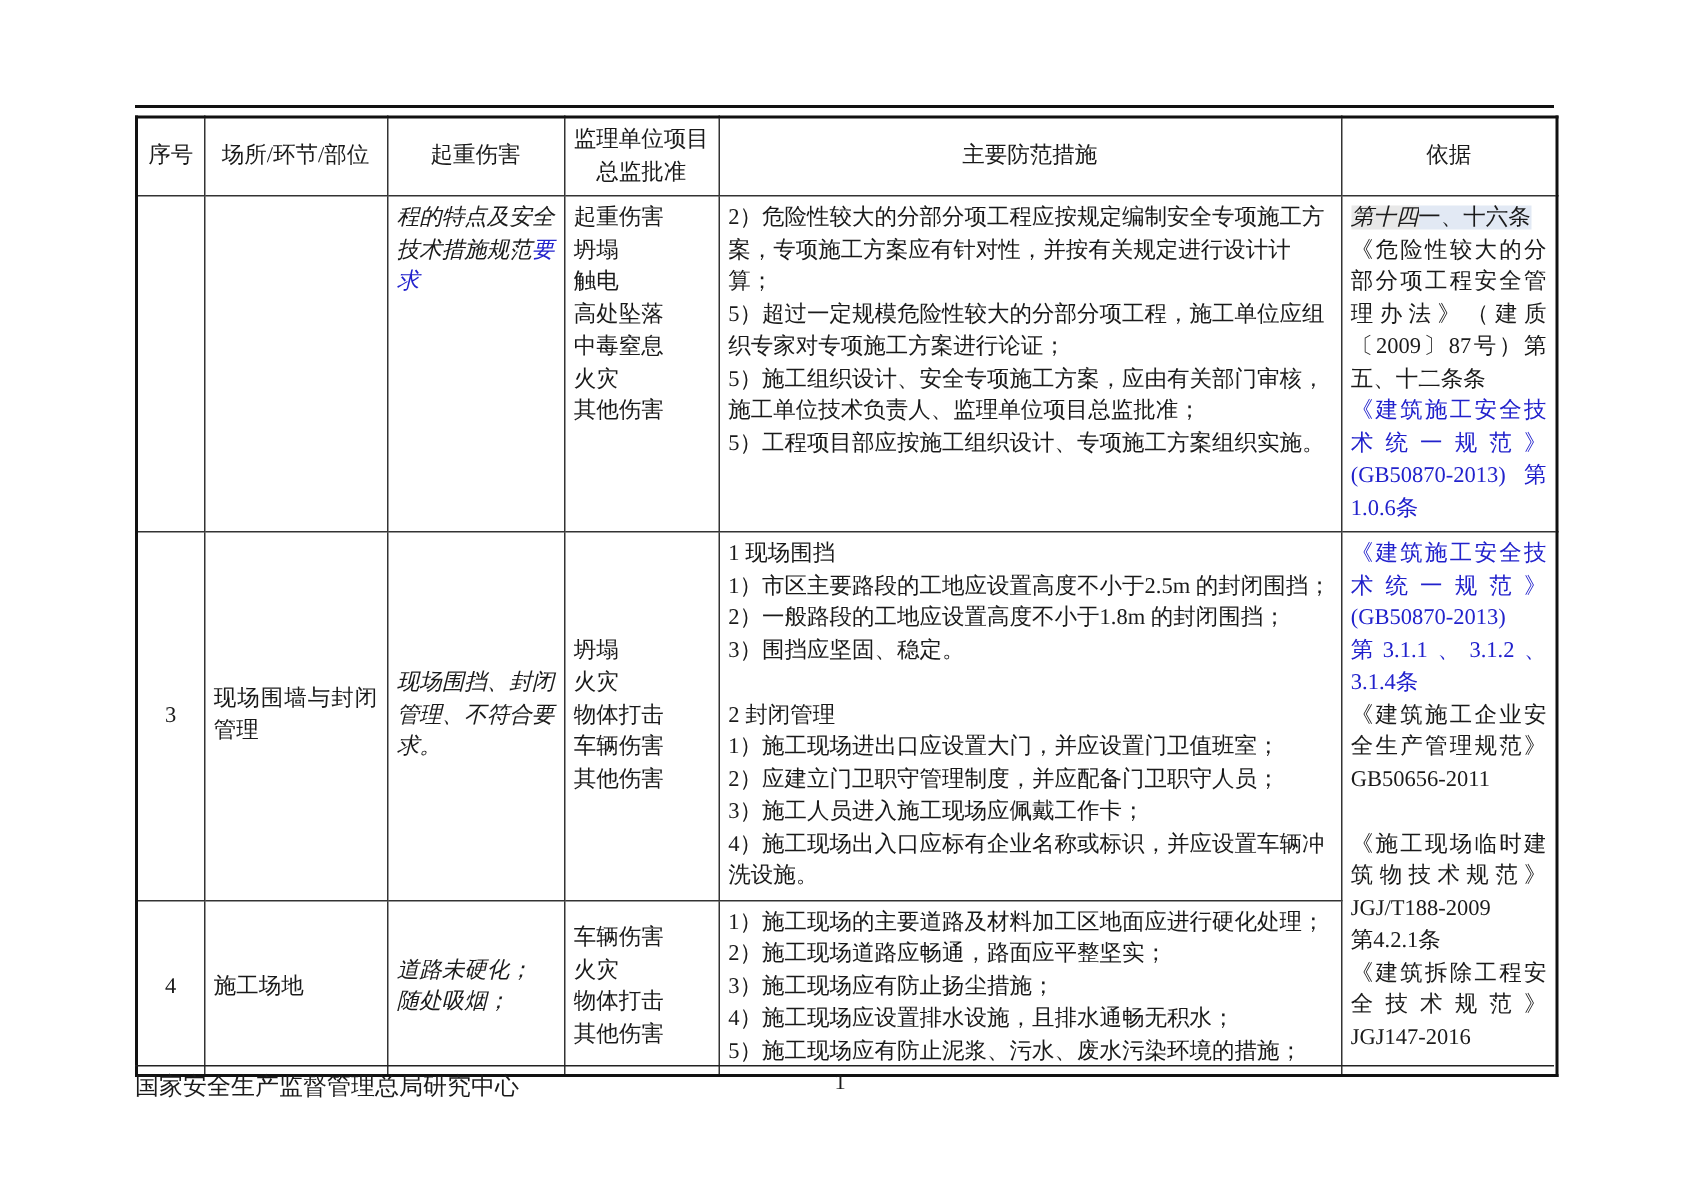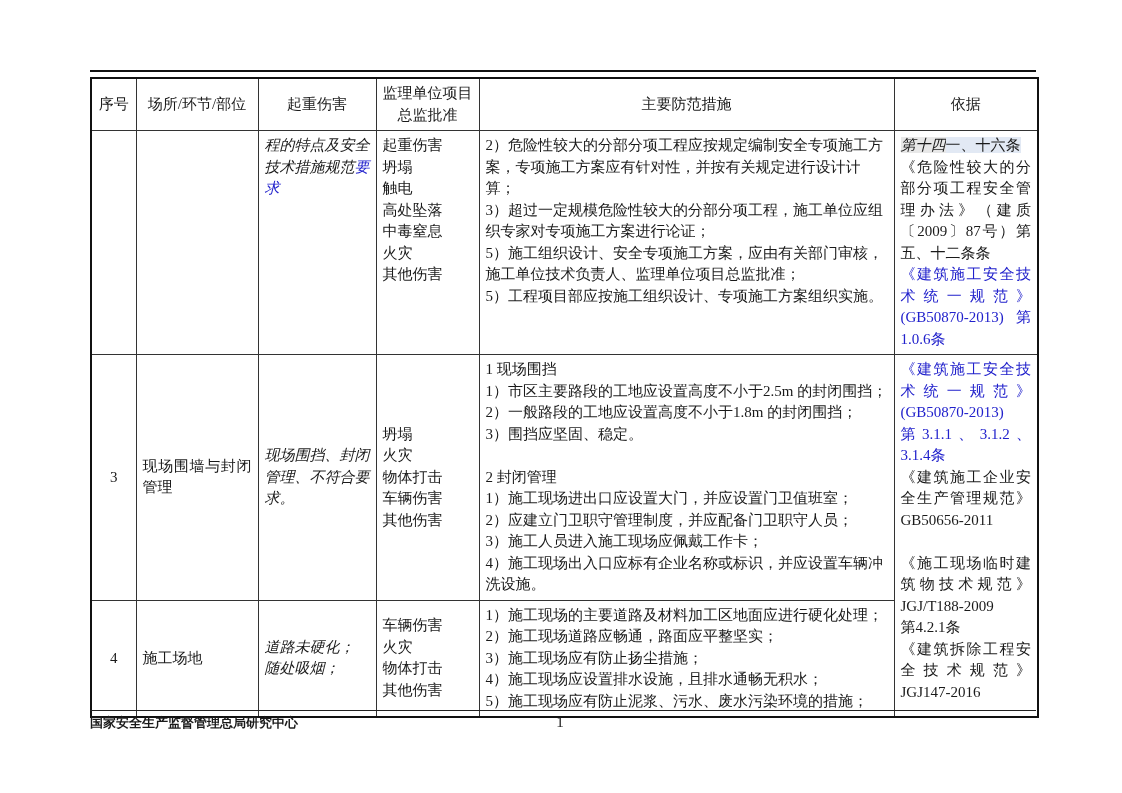--- a/index.html
+++ b/index.html
@@ -58,22 +58,21 @@
   .hl-blue { background: #e2e9f4; }
   .footer-rule {
     position: absolute;
     left: 90px; top: 710px;
     width: 946px; height: 1px;
     background: #222;
   }
   .footer-left {
     position: absolute;
     left: 90px; top: 714px;
-    font-size: 13px;
-    font-weight: bold;
+    font-size: 16px;
   }
   .footer-page {
     position: absolute;
     left: 530px; top: 714px;
     width: 60px;
     text-align: center;
     font-size: 15px;
   }
 </style>
 </head>
@@ -112,21 +111,21 @@
             <div class="line">起重伤害</div>
             <div class="line">坍塌</div>
             <div class="line">触电</div>
             <div class="line">高处坠落</div>
             <div class="line">中毒窒息</div>
             <div class="line">火灾</div>
             <div class="line">其他伤害</div>
           </td>
         <td class="c-measures va-top">
             <div class="line">2）危险性较大的分部分项工程应按规定编制安全专项施工方案，专项施工方案应有针对性，并按有关规定进行设计计算；</div>
-            <div class="line">3）超过一定规模危险性较大的分部分项工程，施工单位应组织专家对专项施工方案进行论证；</div>
+            <div class="line">5）超过一定规模危险性较大的分部分项工程，施工单位应组织专家对专项施工方案进行论证；</div>
             <div class="line">5）施工组织设计、安全专项施工方案，应由有关部门审核，施工单位技术负责人、监理单位项目总监批准；</div>
             <div class="line">5）工程项目部应按施工组织设计、专项施工方案组织实施。</div>
           </td>
         <td class="c-basis va-top justify">
             <div class="line"><span class="hl-gray">第十四</span><span class="hl-blue">一、十六条</span></div>
             <div class="line"><span>《危险性较大的分部分项工程安全管理办法》（建质〔2009〕87号）第五、十二条条</span></div>
             <div class="line"><span class="blue">《建筑施工安全技术统一规范》(GB50870-2013)第1.0.6条</span></div>
           </td>
       </tr>
 

